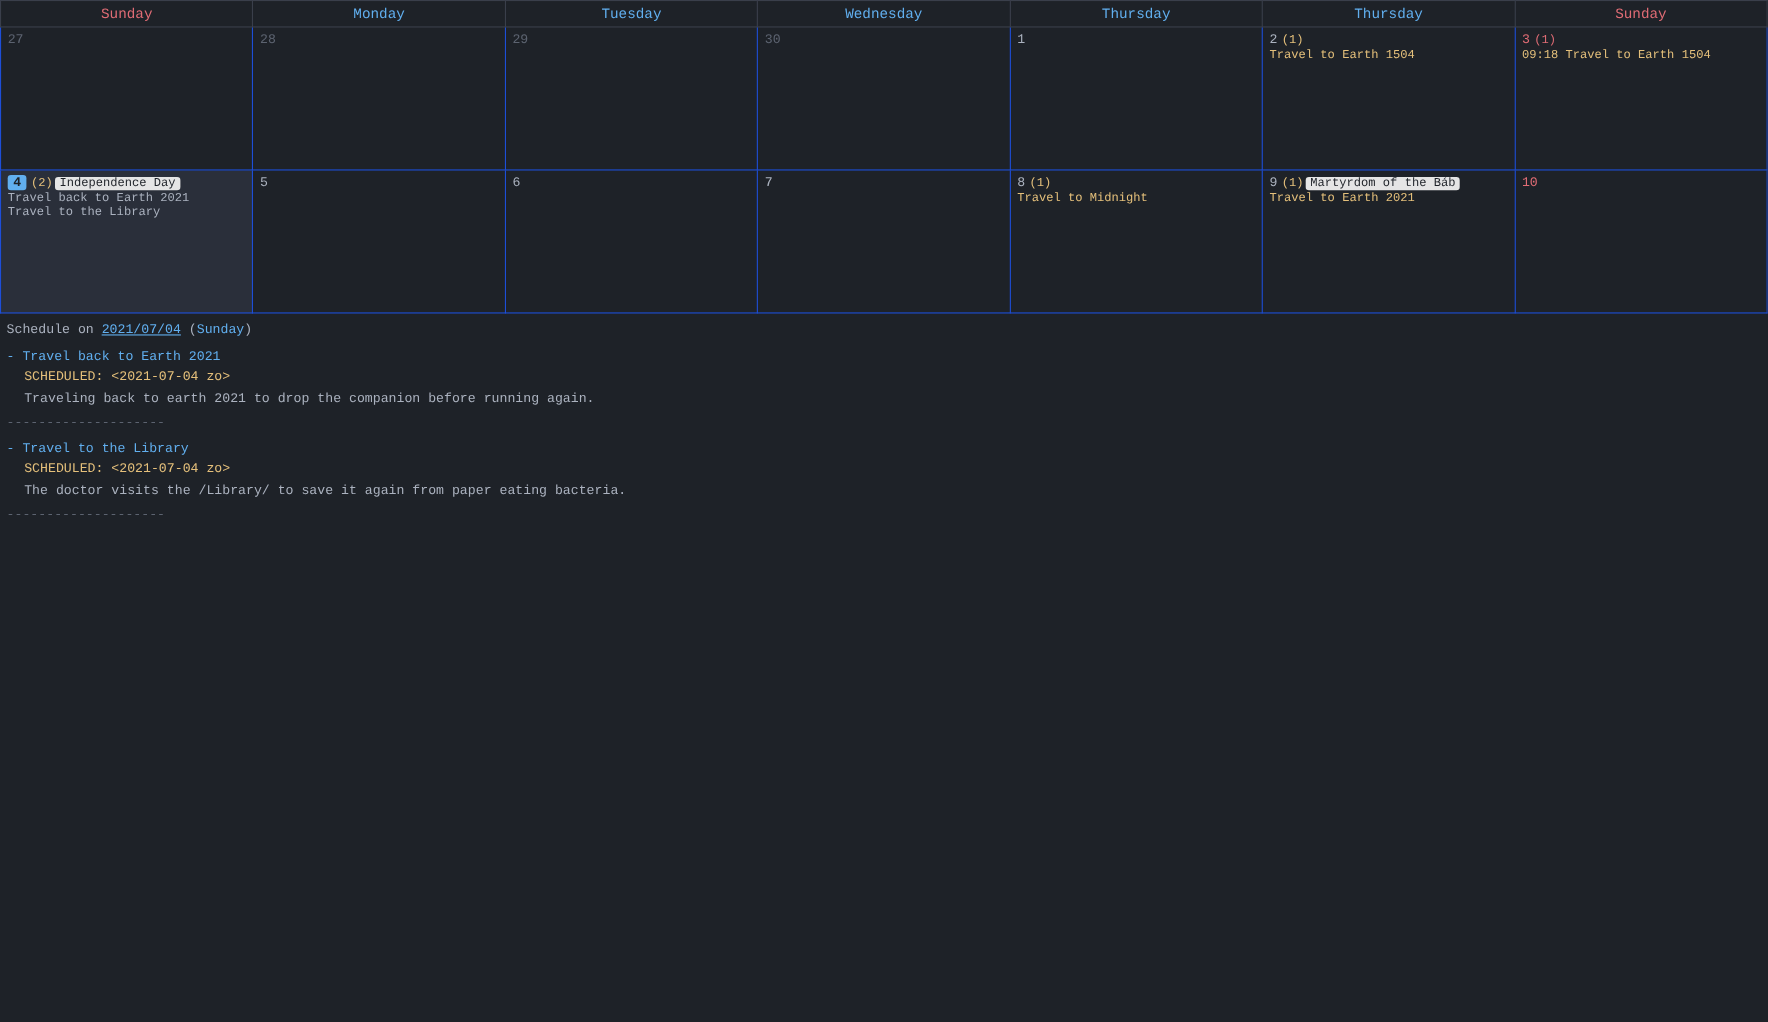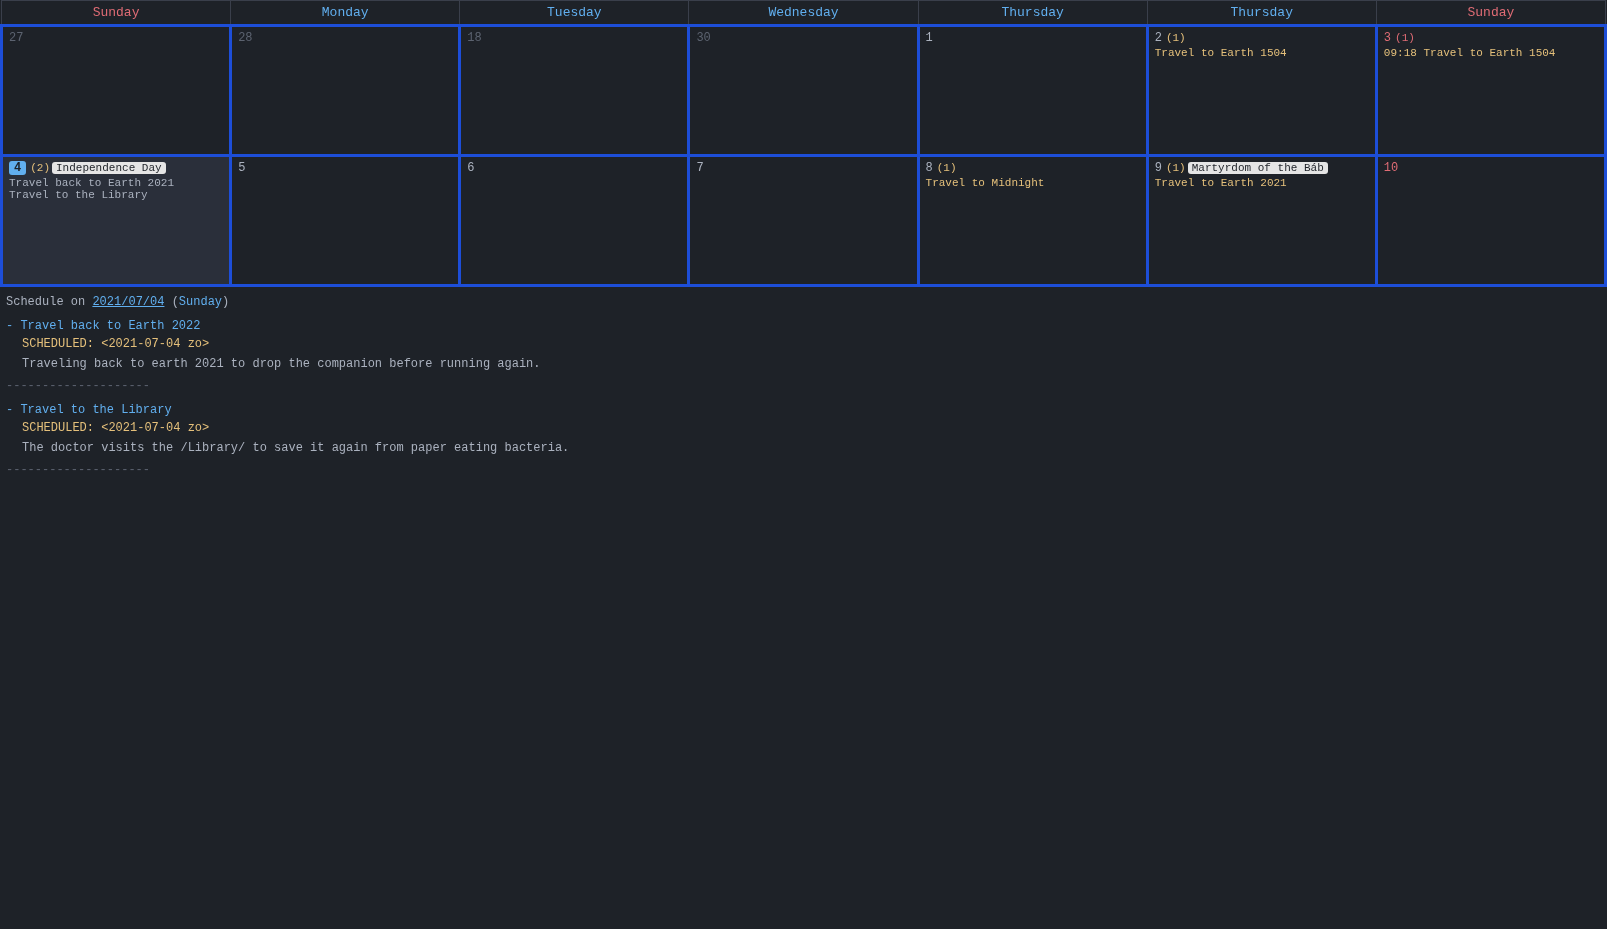--- a/index.html
+++ b/index.html
@@ -14,21 +14,21 @@
       border-collapse: collapse;
     }
     .calendar th {
       border: 1px solid #3a3f4b;
       padding: 4px 6px;
       text-align: center;
       font-weight: normal;
       font-size: 13px;
     }
     .calendar td {
-      border: 3px solid #1d4ed8;
+      border: 1px solid #1d4ed8;
       padding: 4px 6px;
       vertical-align: top;
       height: 130px;
       width: calc(100% / 7);
     }
 
     .day-num {
       font-size: 12px;
       color: #abb2bf;
     }
@@ -129,21 +129,21 @@
   </thead>
   <tbody id="calendar-body">
   <tr>
         <td>
           <div style="margin-bottom: 2px;"><span class="day-num out-of-month">27</span></div>
         </td>
         <td>
           <div style="margin-bottom: 2px;"><span class="day-num out-of-month">28</span></div>
         </td>
         <td>
-          <div style="margin-bottom: 2px;"><span class="day-num out-of-month">18</span></div>
+          <div style="margin-bottom: 2px;"><span class="day-num out-of-month">29</span></div>
         </td>
         <td>
           <div style="margin-bottom: 2px;"><span class="day-num out-of-month">30</span></div>
         </td>
         <td>
           <div style="margin-bottom: 2px;"><span class="day-num">1</span></div>
         </td>
         <td>
           <div style="margin-bottom: 2px;"><span class="day-num">2</span><span style="margin-left: 4px; color: rgb(229, 192, 123); font-size: 11px;">(1)</span></div>
           <div class="event-orange">Travel to Earth 1504</div>
@@ -181,21 +181,21 @@
         </td>
       </tr>
     </tbody>
 </table>
 
 <div class="schedule-section">
   <div class="schedule-header">
     <span>S</span><span>chedule on </span><span class="date-link" id="sched-date">2021/07/04</span><span> (</span><span class="day-name" id="sched-day">Sunday</span><span>)</span>
   </div>
   <div id="schedule-entries">
-      <div class="schedule-entry-title">- Travel back to Earth 2022</div>
+      <div class="schedule-entry-title">- Travel back to Earth 2021</div>
       <div class="schedule-scheduled">SCHEDULED: &lt;2021-07-04 zo&gt;</div>
       <div class="schedule-description">Traveling back to earth 2021 to drop the companion before running again.</div>
       <div class="schedule-divider">--------------------</div>
       <div class="schedule-entry-title">- Travel to the Library</div>
       <div class="schedule-scheduled">SCHEDULED: &lt;2021-07-04 zo&gt;</div>
       <div class="schedule-description">The doctor visits the /Library/ to save it again from paper eating bacteria.</div>
       <div class="schedule-divider">--------------------</div>
     </div>
 </div>
 

